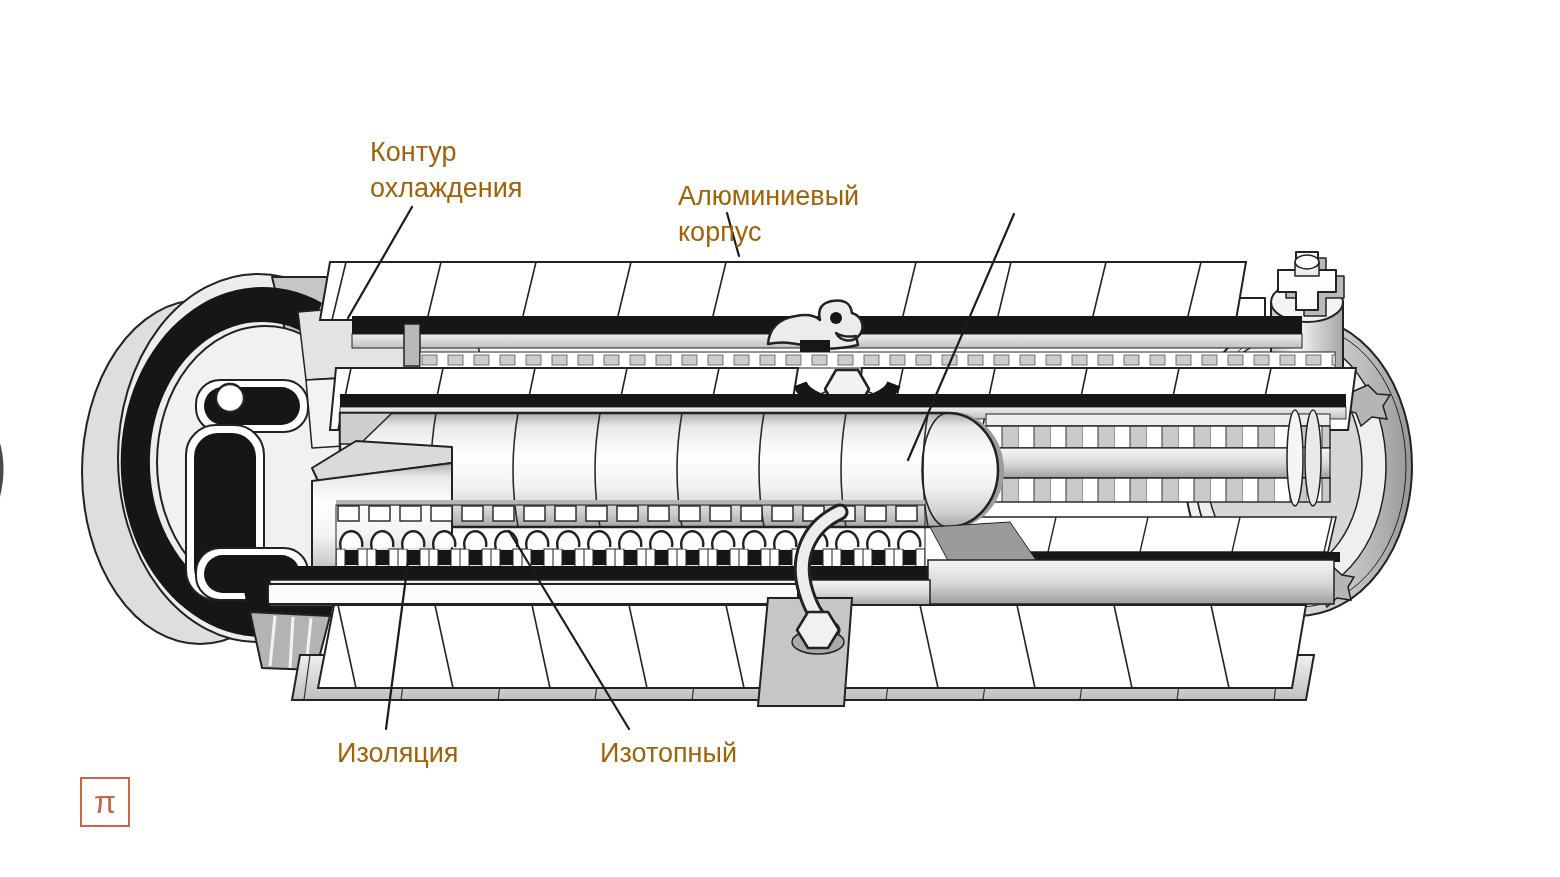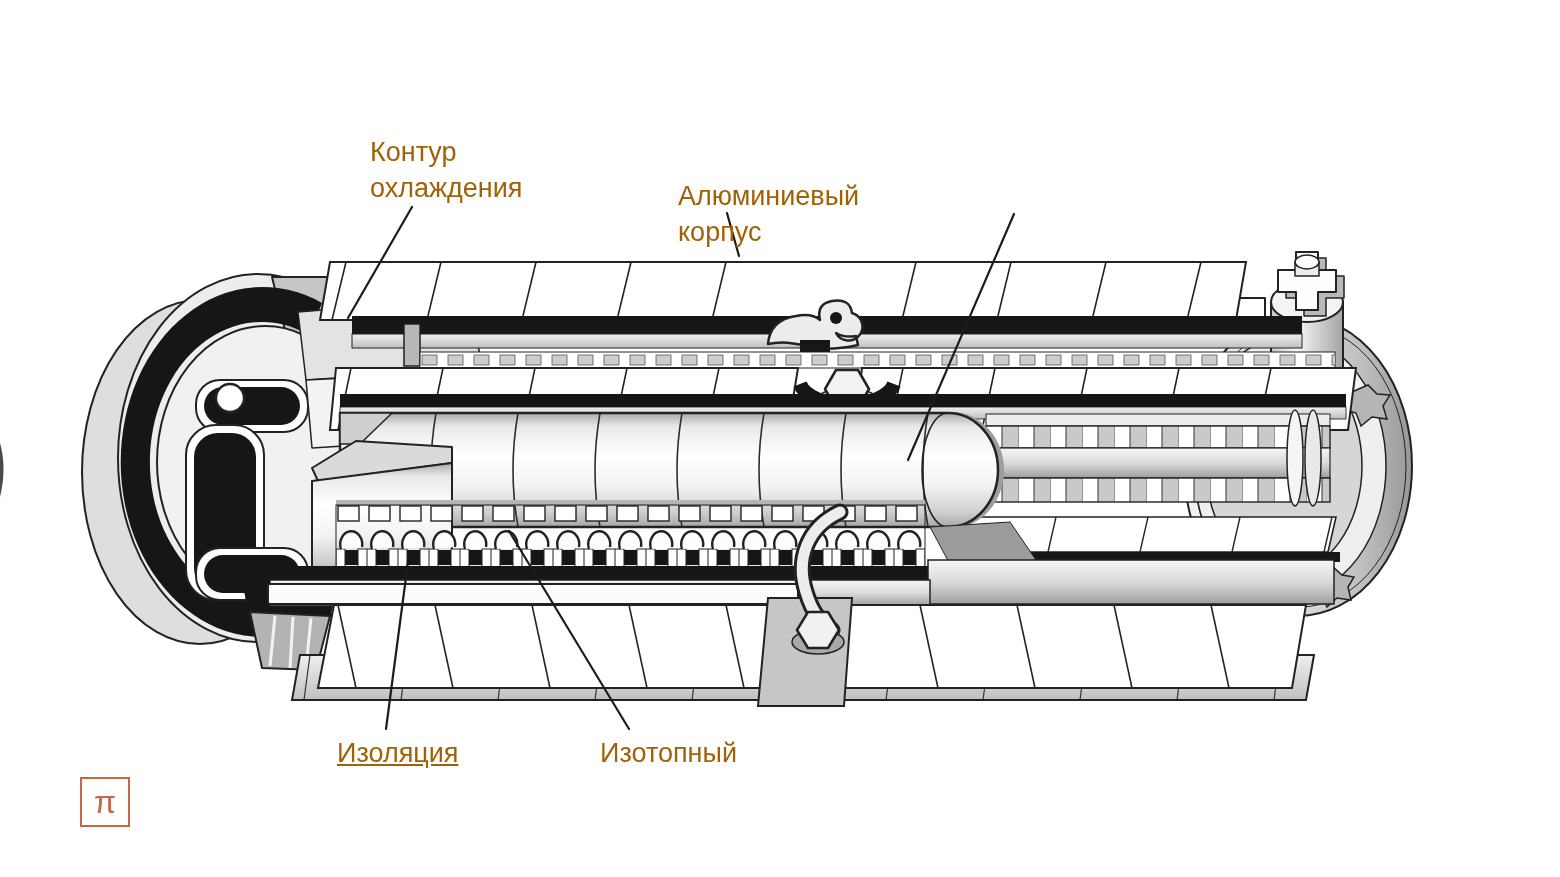--- a/index.html
+++ b/index.html
@@ -6,21 +6,21 @@
   html,body{margin:0;padding:0;background:#fff;}
   .slide{position:relative;width:1560px;height:877px;background:#ffffff;overflow:hidden;
          font-family:"Liberation Sans","DejaVu Sans",sans-serif;}
   .title{position:absolute;left:78px;top:68px;font-size:41px;font-weight:700;
          color:var(--ink);letter-spacing:.5px;}
   .label{position:absolute;font-size:27px;line-height:36px;color:#a16207;
          white-space:pre-line;}
   #lbl-cooling{left:370px;top:134px;}
   #lbl-housing{left:678px;top:134px;margin-top:44px;}
   #lbl-isotope{left:1013px;top:134px;}
-  #lbl-insulation{left:337px;top:735px;text-decoration:underline;}
+  #lbl-insulation{left:337px;top:735px;}
   #lbl-thermo{left:600px;top:735px;}
   .logo{position:absolute;left:80px;top:777px;width:46px;height:46px;
         border:2.5px solid var(--accent);display:flex;align-items:center;justify-content:center;
         color:var(--accent);font-size:32px;line-height:1;}
   svg.diagram{position:absolute;left:0;top:0;width:1560px;height:877px;}
 </style>
 </head>
 <body>
 
 <div class="slide">

